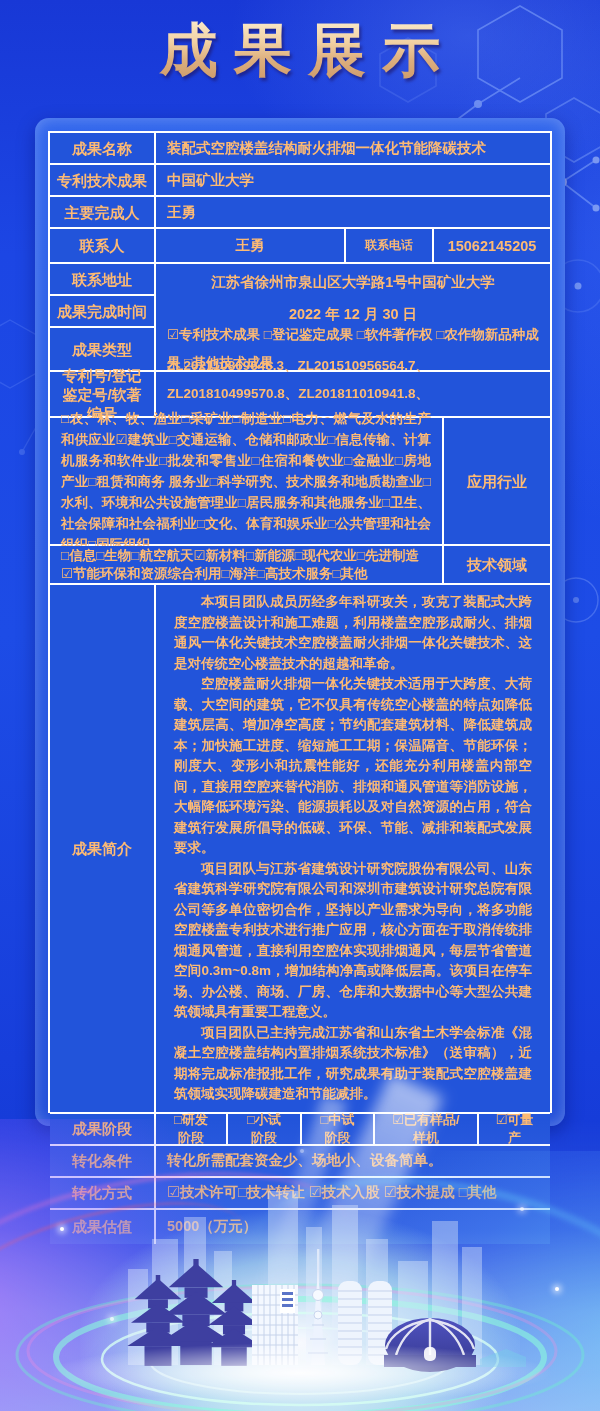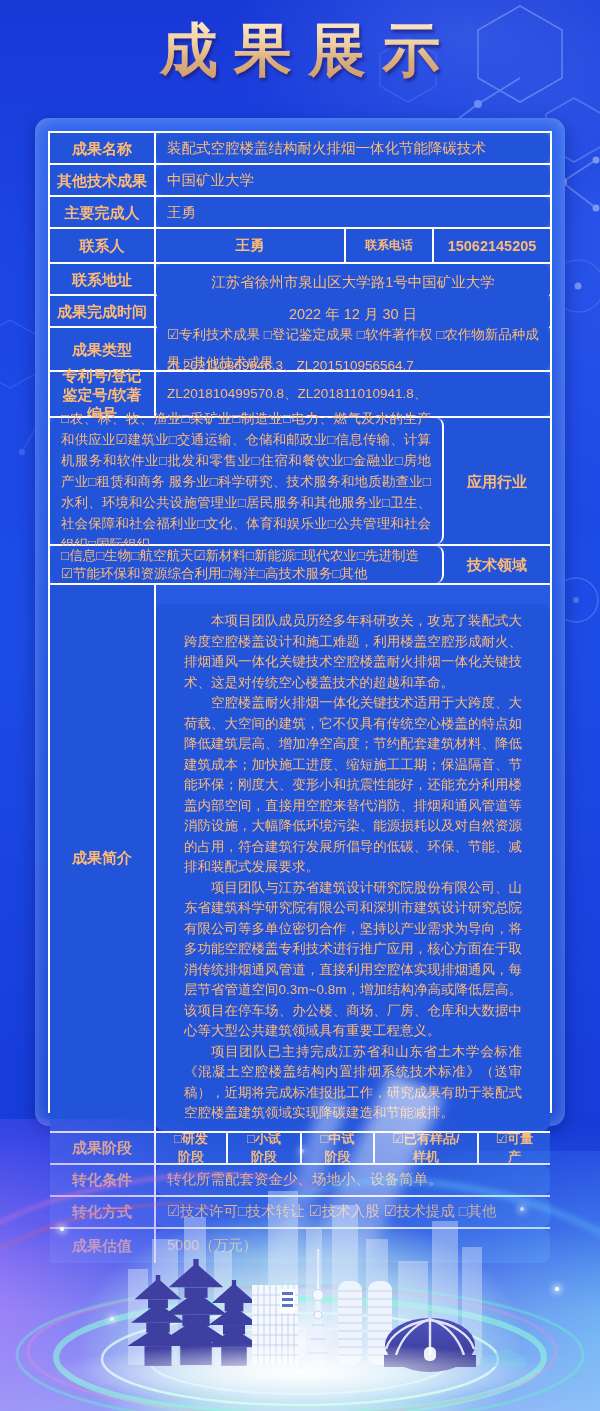--- a/index.html
+++ b/index.html
@@ -27,30 +27,30 @@
     box-shadow:inset 0 0 16px rgba(255,255,255,.28),0 6px 18px rgba(0,10,80,.35);}
   .tbl{position:absolute;left:13px;top:13px;right:13px;bottom:13px;display:flex;flex-direction:column;
     border:2px solid #fff;color:#fdba74;}
   .row{display:flex;border-bottom:2px solid #fff;box-sizing:border-box;flex:0 0 auto;}
   .row:last-child{border-bottom:none;}
   .cell{box-sizing:border-box;border-right:2px solid #fff;background:#2254da;
     display:flex;align-items:center;justify-content:center;}
   .row .cell:last-child{border-right:none;}
   .lbl{width:106px;flex:0 0 106px;font-weight:700;font-size:15px;text-align:center;
     padding:2px 6px;line-height:19px;}
-  .val{flex:1 1 auto;justify-content:flex-start;padding:2px 11px;font-weight:400;font-size:14.5px;
-    line-height:19px;border-radius:8px;}
+  .val{flex:1 1 auto;justify-content:flex-start;padding:2px 11px;font-weight:700;font-size:14.5px;
+    line-height:19px;}
   .val.center{justify-content:center;text-align:center;padding:18px 6px;}
   .h32{height:32px}.h35{height:35px}.h44{height:44px}.h46{height:46px}
   .h128{height:128px}.h39{height:39px}.hstage{height:32px}.h34{height:34px}
   .row-type .val,.row-patent .val{font-size:13.5px;line-height:28px;display:flex;align-items:center;}
   .row-industry .val{font-size:13.5px;line-height:21px;text-align:justify;display:flex;align-items:center;}
   .row-field .val{font-size:13.5px;line-height:18px;display:flex;align-items:center;}
   .row-summary{flex:1 1 auto;}
-  .summary-val{display:block;padding:7px 28px;font-size:13.5px;line-height:20.5px;text-align:justify;margin-top:19px;}
+  .summary-val{display:block;padding:7px 18px;font-size:13.5px;line-height:20.5px;text-align:justify;}
   .summary-val p{margin:0;text-indent:2em;}
   .stage-cell{font-weight:600;font-size:13px;text-align:center;padding:2px 13px;}
   .sw1{width:72px;flex:0 0 72px}.sw2{width:74px;flex:0 0 74px}.sw3{width:73px;flex:0 0 73px}
   .sw4{width:104px;flex:0 0 104px}.sw5{flex:1 1 auto}
   .plbl{width:88px;flex:0 0 88px;font-weight:700;font-size:12px;}
   .pval{width:116px;flex:0 0 116px;font-weight:600;font-size:14.5px;}
   .cval{flex:1 1 auto;font-weight:600;font-size:14.5px;}
   
   .scene{position:absolute;left:0;bottom:0;width:600px;height:292px;pointer-events:none;}
   .scene::before{content:"";position:absolute;inset:0;
@@ -124,21 +124,21 @@
 
   <div class="panel">
     <div class="tbl">
 
       <div class="row h32">
         <div class="cell lbl">成果名称</div>
         <div class="cell val">装配式空腔楼盖结构耐火排烟一体化节能降碳技术</div>
       </div>
 
       <div class="row h32">
-        <div class="cell lbl">其他技术成果</div>
+        <div class="cell lbl">专利技术成果</div>
         <div class="cell val">中国矿业大学</div>
       </div>
 
       <div class="row h32">
         <div class="cell lbl">主要完成人</div>
         <div class="cell val">王勇</div>
       </div>
 
       <div class="row h35">
         <div class="cell lbl">联系人</div>

